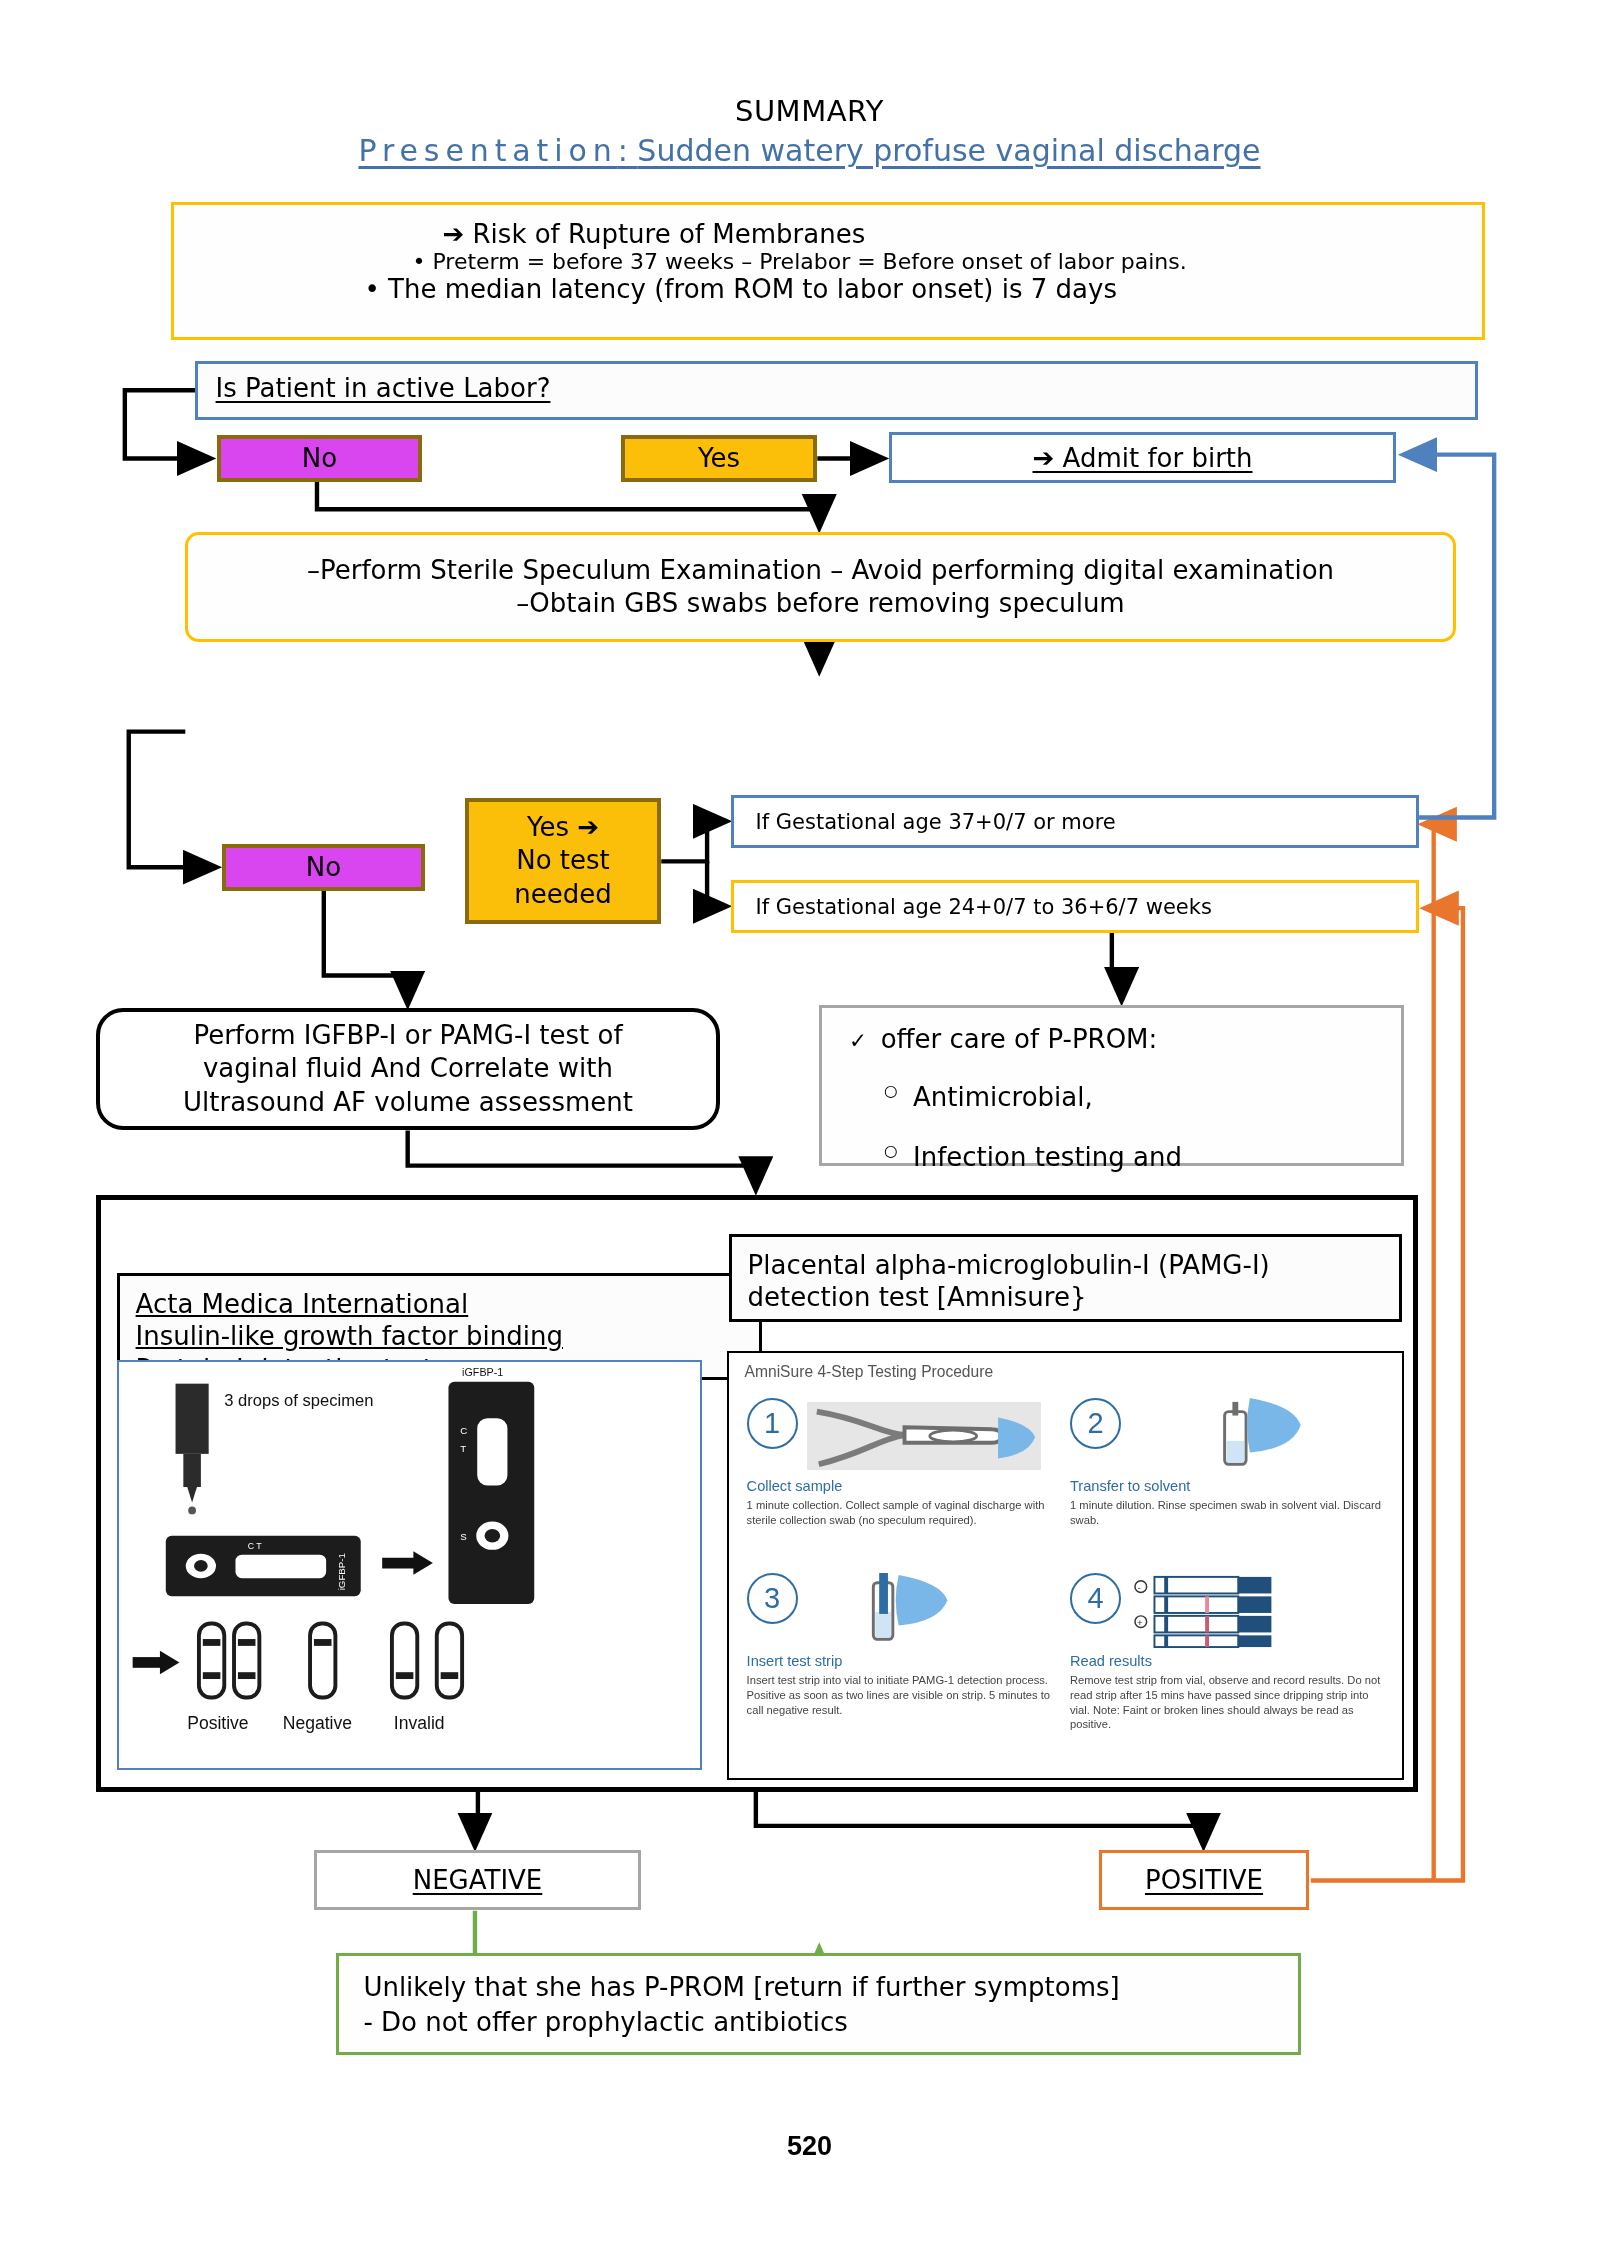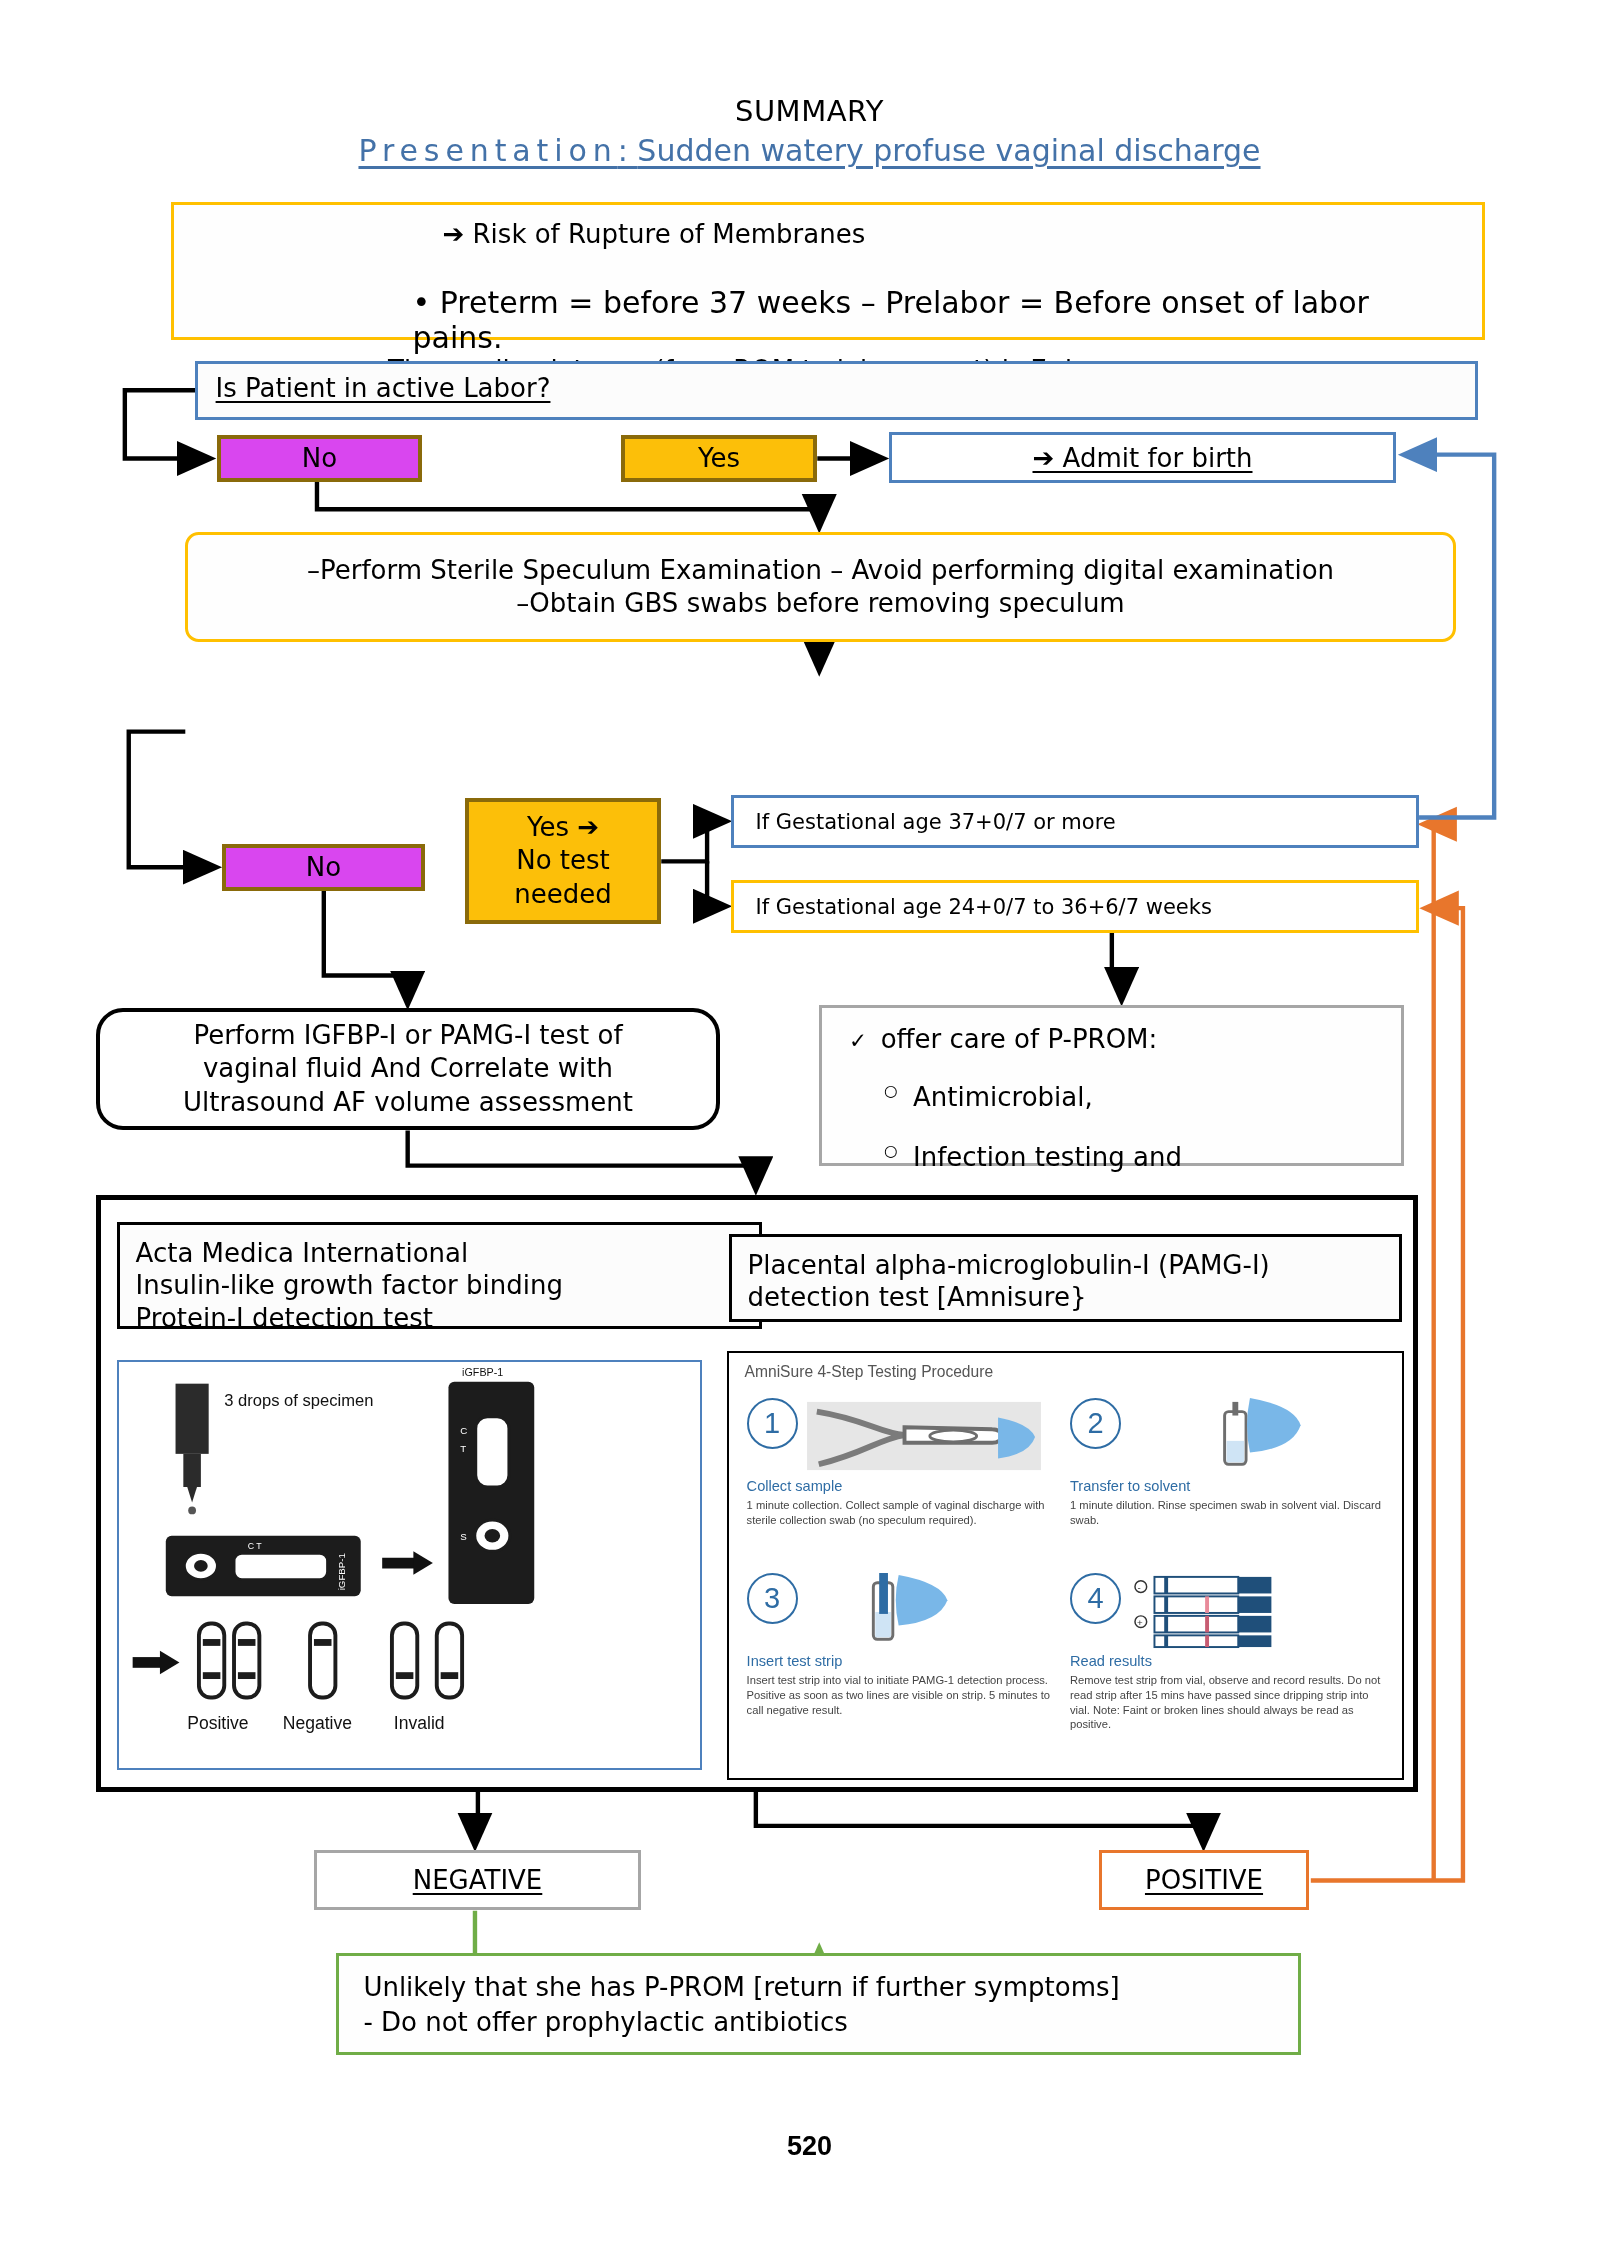--- a/index.html
+++ b/index.html
@@ -30,21 +30,21 @@
   }
   #presentation-line .spaced { letter-spacing:5.9px; }
 
   
   #info-box {
     left:171px; top:202px; width:1314px; height:138px;
     border:3.9px solid #ffc000; background:#fefefe;
     display:block; padding:13.7px 19.5px 0 19.5px;
   }
   #info-box .l1 { font-size:26px; padding-left:249px; }
-  #info-box .l2 { font-size:30px; padding-left:219px;margin-top:36px; }
+  #info-box .l2 { font-size:22px; padding-left:219px; }
   #info-box .l3 { font-size:26px; padding-left:171px; }
 
   
   #q-active-labor {
     left:195px; top:361px; width:1283px; height:59px;
     border:3.9px solid #4e81bd; background:#fcfcfc;
     display:block; padding:8.8px 0 0 17.6px;
   }
   #q-active-labor span { font-size:26px; text-decoration:underline; text-underline-offset:3.9px; }
 
@@ -122,21 +122,21 @@
   
   #tests-container {
     left:96px; top:1195px; width:1322px; height:597px;
     border:5.9px solid #000; background:#ffffff;
     display:block; padding:15.6px;
   }
   .test-caption {
     border:3.9px solid #000; background:#fcfcfc;
     padding:11.7px 15.6px; font-size:26px; line-height:1.25;
   }
-  #cap-left { position:absolute; left:117px; top:1222px; width:645px; height:107px; }
+  #cap-left { position:absolute; left:117px; top:1273px; width:645px; height:107px;text-decoration:underline; }
   #cap-right { position:absolute; left:729px; top:1234px; width:673px; height:88px; }
 
   #panel-left {
     position:absolute; left:117px; top:1360px; width:585px; height:410px;
     border:2.9px solid #4e81bd; background:#ffffff;
   }
   #panel-right {
     position:absolute; left:727px; top:1351px; width:677px; height:429px;
     border:2.9px solid #000; background:#ffffff;
   }

